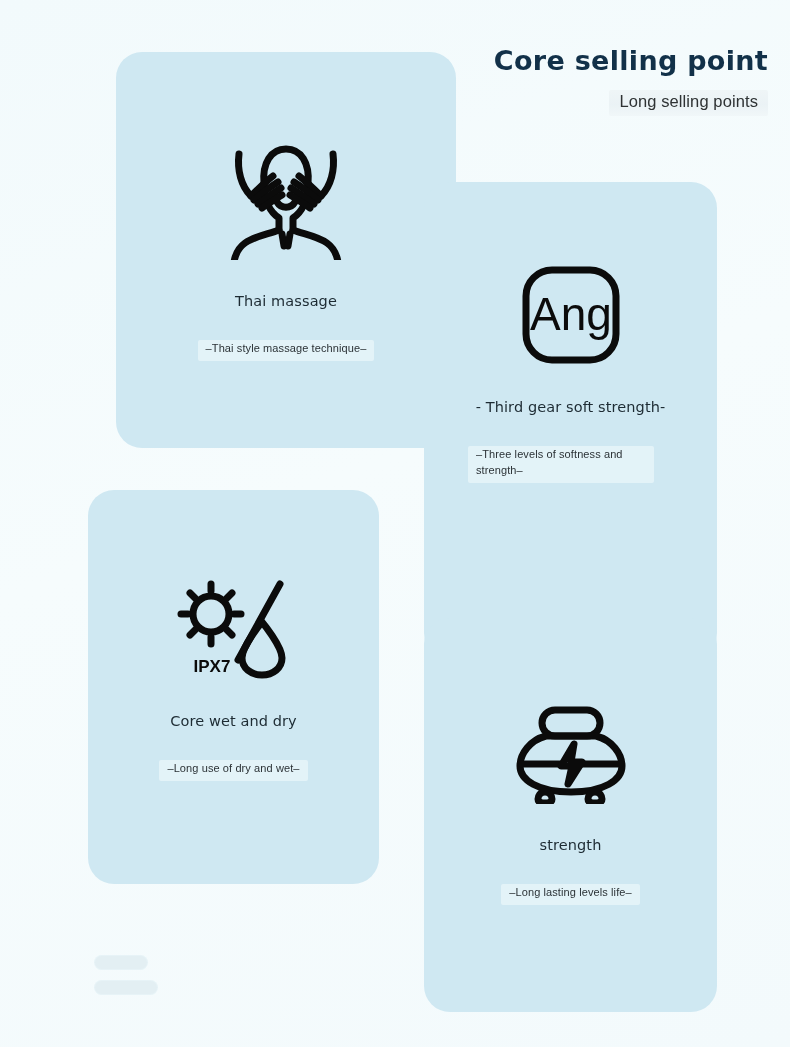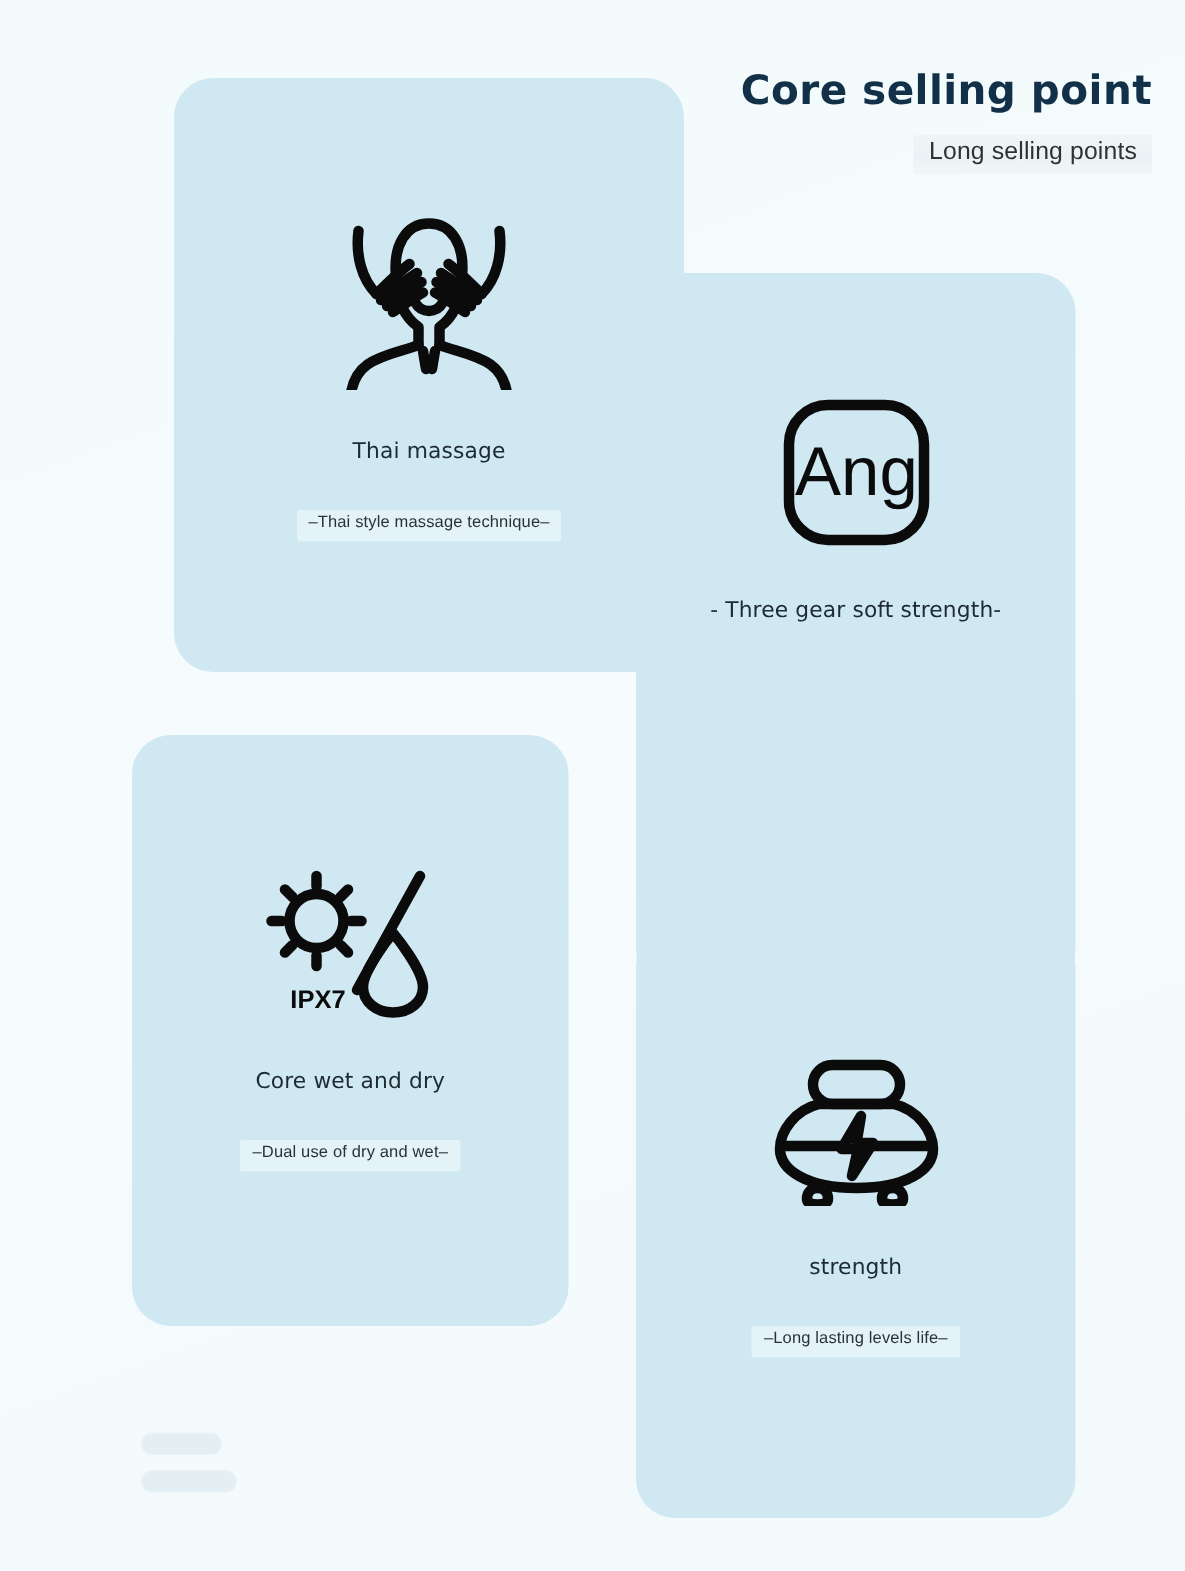--- a/index.html
+++ b/index.html
@@ -188,22 +188,26 @@
 
   <div class="card" id="card-gear">
     <div class="card-inner">
       <div class="icon-box">
         <svg width="102" height="102" viewBox="0 0 102 102" aria-hidden="true">
           <rect x="6" y="6" width="90" height="90" rx="26" ry="26" fill="none" stroke="#0b0b0b" stroke-width="7"></rect>
           <text class="ang-text" x="51" y="66" text-anchor="middle">Ang</text>
         </svg>
       </div>
       <div class="gap-1"></div>
-      <div class="label">- Three gear soft strength-</div>
-      <div class="gap-2"></div>
+      <div class="label">- Third gear soft strength-</div>
+      <div class="gap-2"></div>
+      <div class="desc-wrap">
+        <div class="desc-plate"></div>
+        <div class="desc left" style="max-width:170px">–Three levels of softness and strength–</div>
+      </div>
     </div>
   </div>
 
   <div class="card" id="card-waterproof">
     <div class="card-inner">
       <div class="icon-box">
         <svg width="116" height="108" viewBox="0 0 116 108" aria-hidden="true">
           <g class="st" stroke-width="6">
 
             <circle cx="35" cy="42" r="18"></circle>
@@ -221,21 +225,21 @@
             <path d="M86 50 C86 50 66 74 66 86 C66 96 75 103 86 103 C97 103 106 96 106 86 C106 74 86 50 86 50 Z"></path>
           </g>
           <text class="ipx-text" x="36" y="100" text-anchor="middle">IPX7</text>
         </svg>
       </div>
       <div class="gap-1"></div>
       <div class="label">Core wet and dry</div>
       <div class="gap-2"></div>
       <div class="desc-wrap">
         <div class="desc-plate"></div>
-        <div class="desc">–Dual use of dry and wet–</div>
+        <div class="desc">–Long use of dry and wet–</div>
       </div>
     </div>
   </div>
 
   <div class="card" id="card-endurance">
     <div class="card-inner">
       <div class="icon-box">
         <svg width="110" height="100" viewBox="0 0 110 100" aria-hidden="true">
           <g class="st" stroke-width="6">
 

